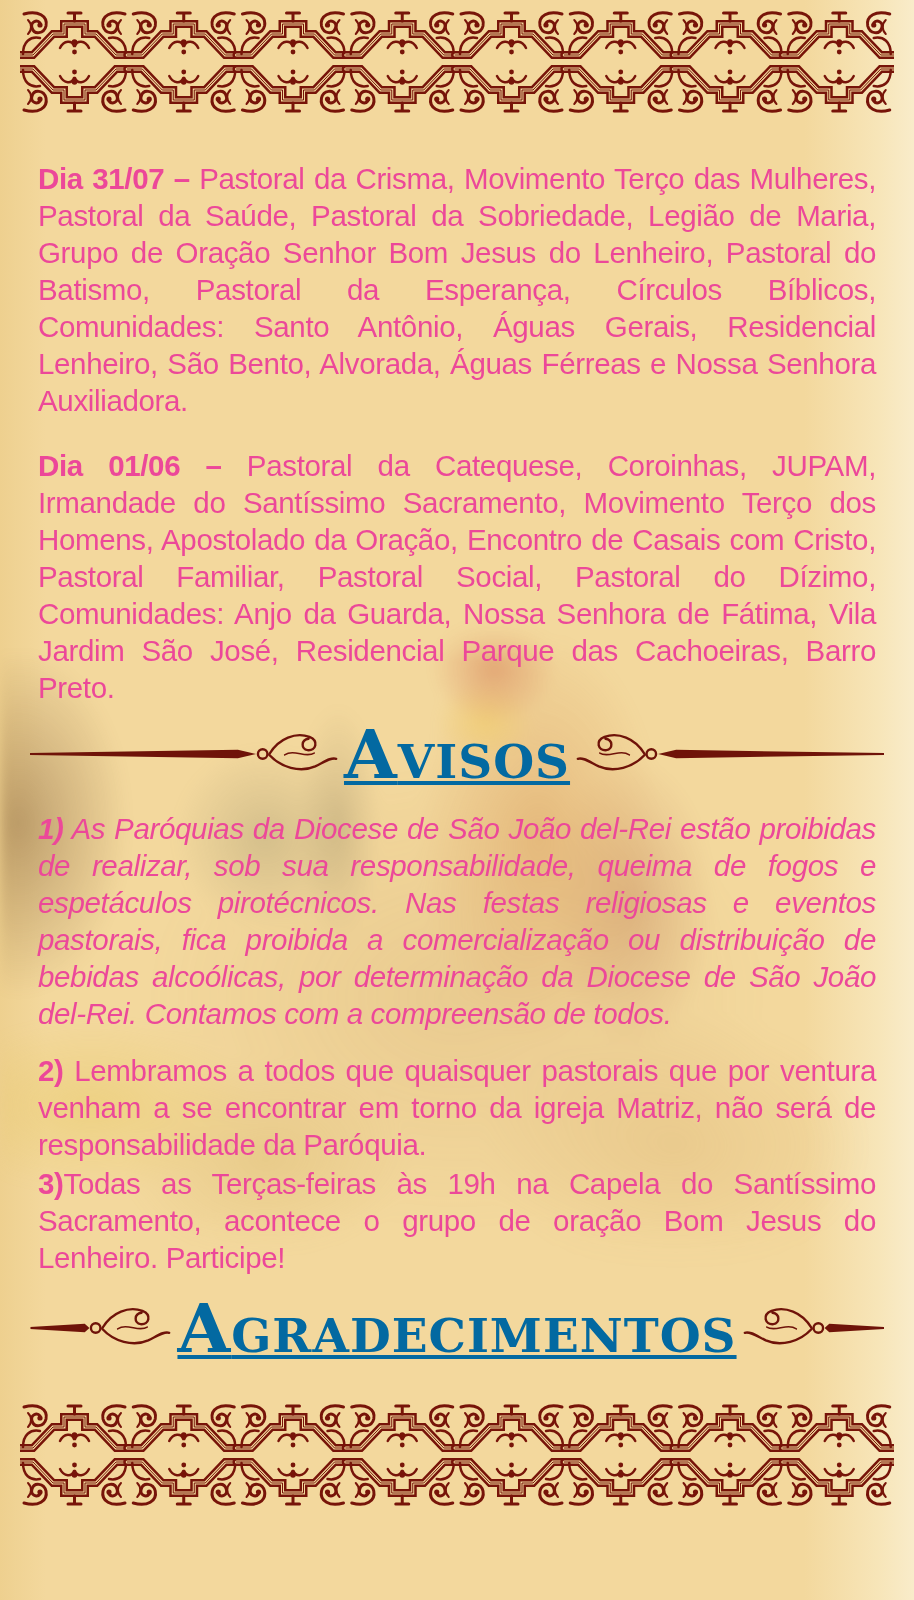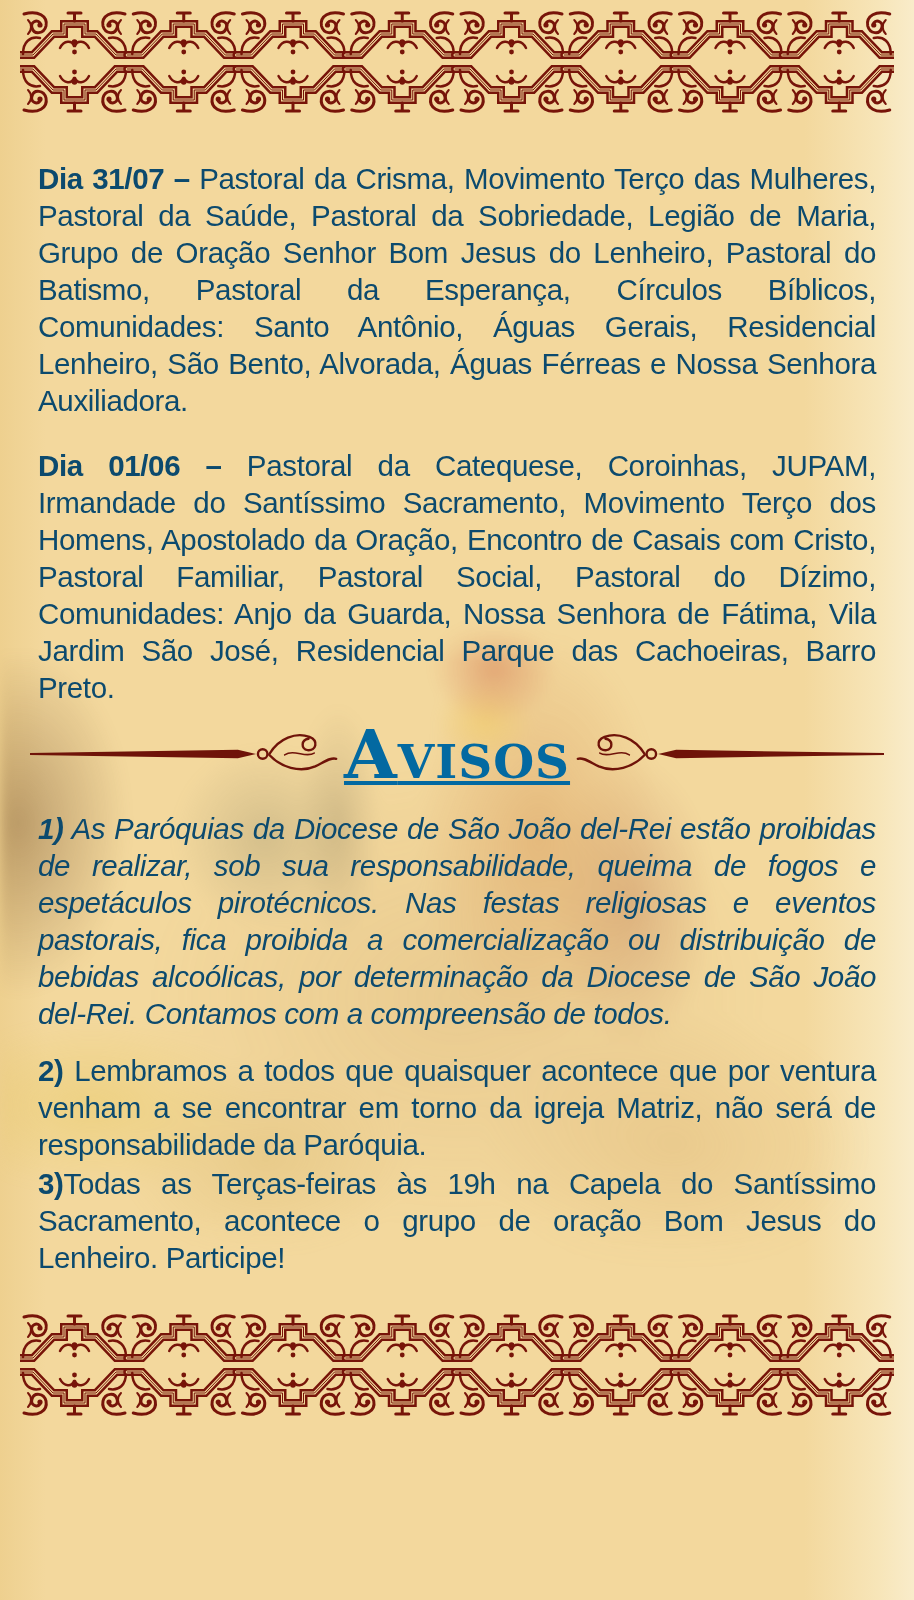--- a/index.html
+++ b/index.html
@@ -28,21 +28,21 @@
     -webkit-mask-image:linear-gradient(180deg,transparent 0,#000 8%,#000 90%,transparent 100%);
     mask-image:linear-gradient(180deg,transparent 0,#000 8%,#000 90%,transparent 100%);
   }
   
   .orn-border{display:block;margin:0 auto;}
   .border-top{margin-top:8px;}
   .border-bottom{margin-top:35px;}
   
   .para{
     margin:0 38px;font-size:29.5px;line-height:37px;letter-spacing:-.35px;
-    color:#0c4a6e;text-align:justify;
+    color:#ec4899;text-align:justify;
   }
   .para b{font-weight:700;}
   .p-day1{margin-top:44px;}
   .p-day2{margin-top:28px;}
   .p-av1{margin-top:18px;font-style:italic;}
   .p-av2{margin-top:20px;}
   .p-av3{margin-top:2px;}
   .p-agr{margin-top:14px;}
   
   .orn-heading{display:flex;align-items:center;margin:0 30px;height:76px;}
@@ -130,24 +130,35 @@
       </svg>
     <h2>Avisos</h2>
     <svg class="swirl right" viewBox="0 0 88 52">
         <use href="#swirl-glyph"></use>
       </svg>
     <div class="spear"></div>
   </div>
 
   <p class="para p-av1"><b>1)</b><span> As Paróquias da Diocese de São João del-Rei estão proibidas de realizar, sob sua responsabilidade, queima de fogos e espetáculos pirotécnicos. Nas festas religiosas e eventos pastorais, fica proibida a comercialização ou distribuição de bebidas alcoólicas, por determinação da Diocese de São João del-Rei. Contamos com a compreensão de todos.</span></p>
 
-  <p class="para p-av2"><b>2)</b><span> Lembramos a todos que quaisquer acontece que por ventura venham a se encontrar em torno da igreja Matriz, não será de responsabilidade da Paróquia.</span></p>
+  <p class="para p-av2"><b>2)</b><span> Lembramos a todos que quaisquer pastorais que por ventura venham a se encontrar em torno da igreja Matriz, não será de responsabilidade da Paróquia.</span></p>
 
   <p class="para p-av3"><b>3)</b><span>Todas as Terças-feiras às 19h na Capela do Santíssimo Sacramento, acontece o grupo de oração Bom Jesus do Lenheiro. Participe!</span></p>
 
+  <div class="orn-heading h-agr">
+    <div class="spear left"></div>
+    <svg class="swirl" viewBox="0 0 88 52">
+        <use href="#swirl-glyph"></use>
+      </svg>
+    <h2>Agradecimentos</h2>
+    <svg class="swirl right" viewBox="0 0 88 52">
+        <use href="#swirl-glyph"></use>
+      </svg>
+    <div class="spear"></div>
+  </div>
 
 
   <svg class="orn-border border-bottom" width="874" height="108" viewBox="0 0 874 108">
       <g>
         <use href="#orn-tile" x="0" y="0"></use>
         <use href="#orn-tile" x="109.25" y="0"></use>
         <use href="#orn-tile" x="218.5" y="0"></use>
         <use href="#orn-tile" x="327.75" y="0"></use>
         <use href="#orn-tile" x="437" y="0"></use>
         <use href="#orn-tile" x="546.25" y="0"></use>

